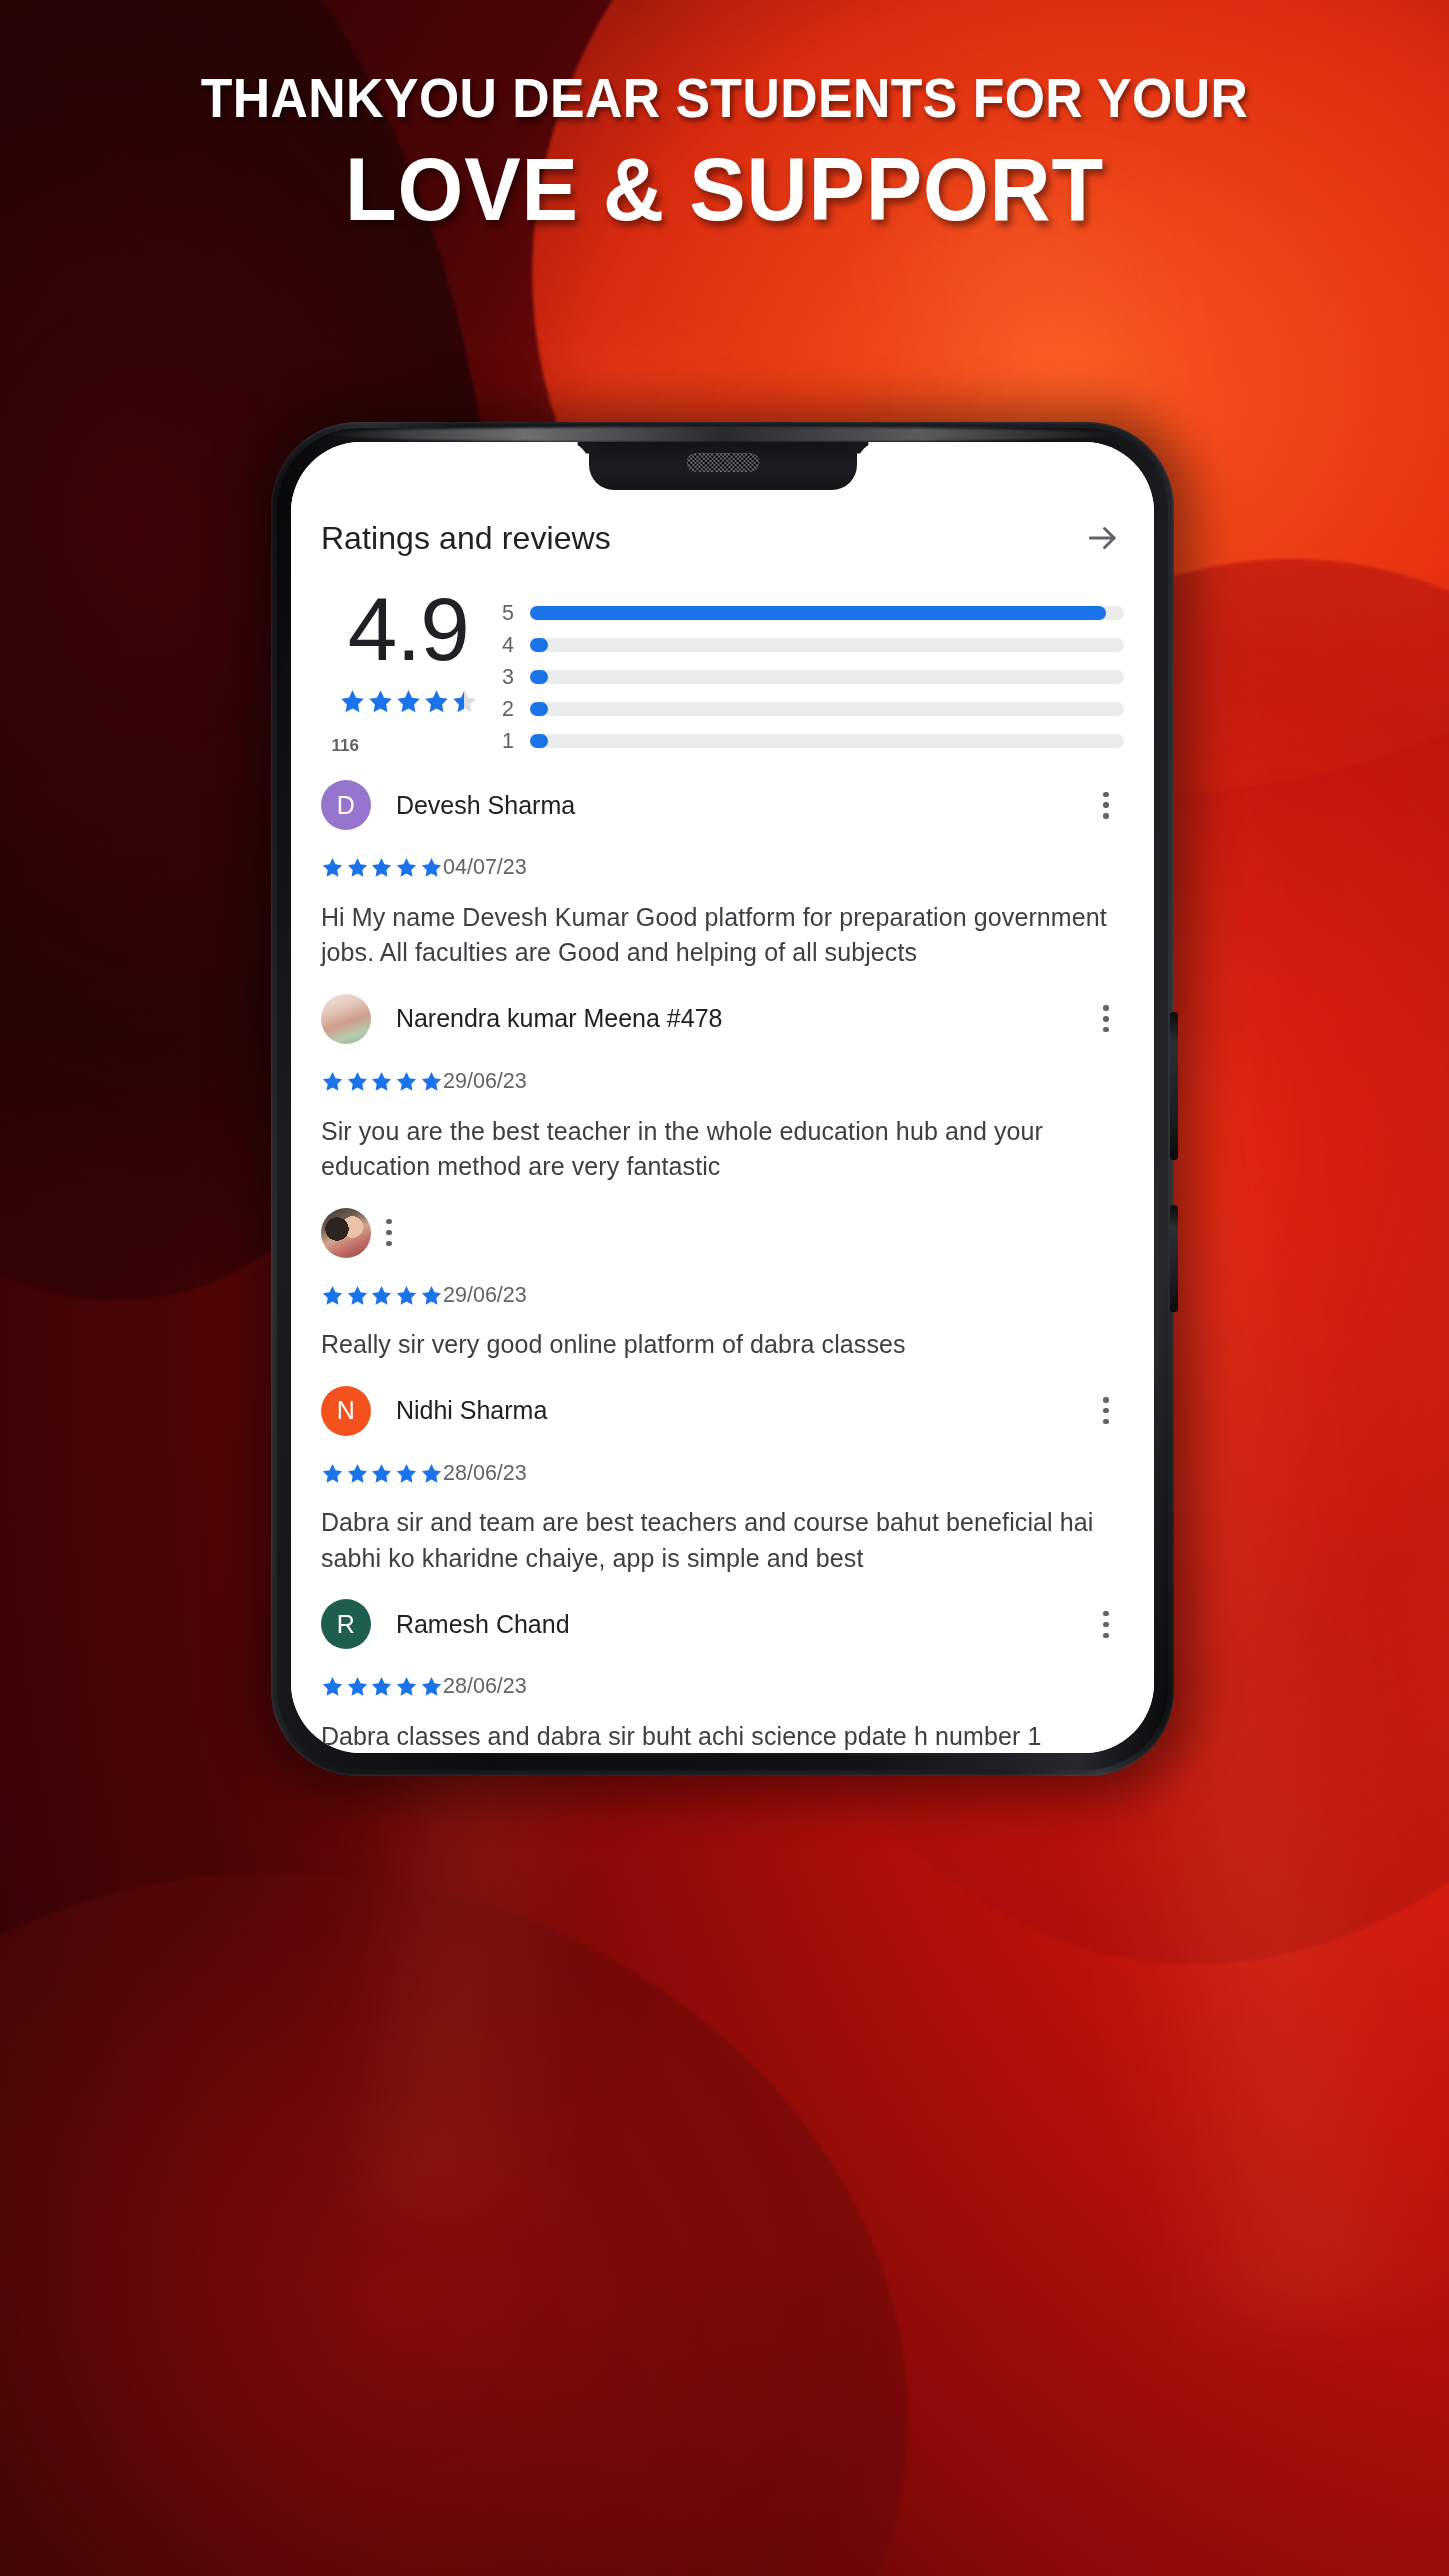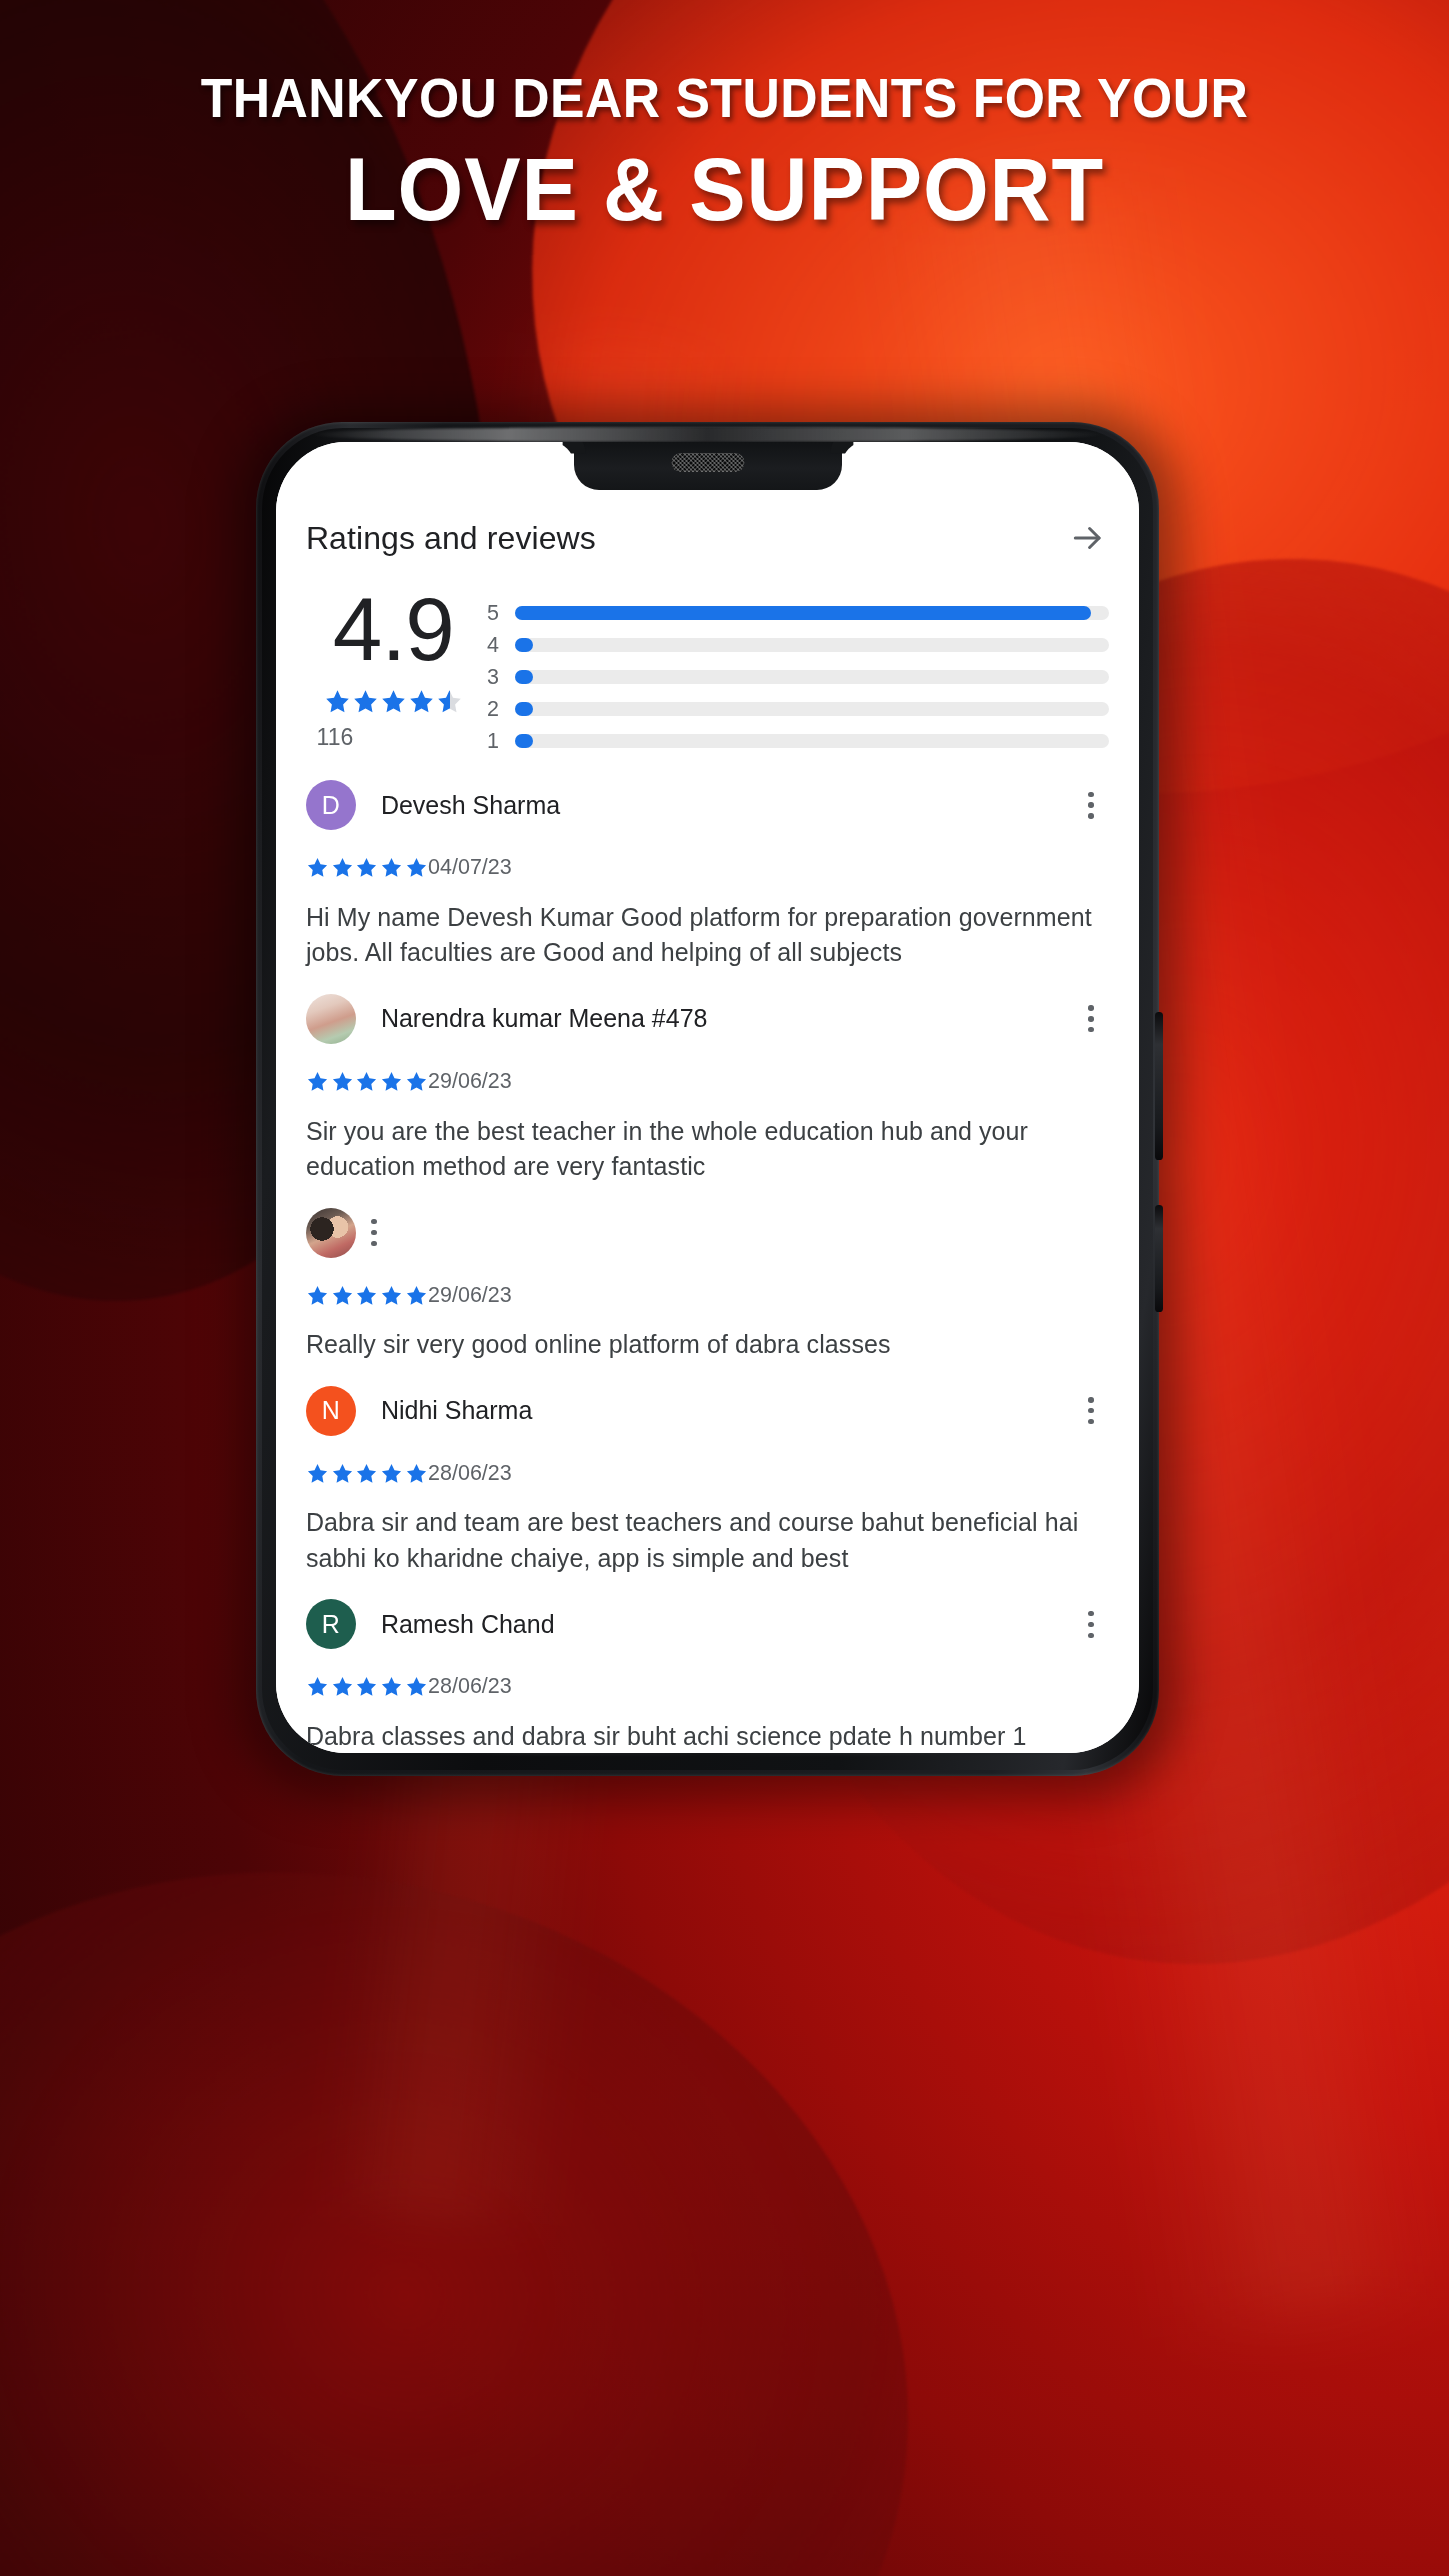--- a/index.html
+++ b/index.html
@@ -90,21 +90,21 @@
     line-height:1.08;
     margin-top:14.3px;
     transform:scaleX(.95);
     text-shadow:3.6px 5.4px 7.2px rgba(0,0,0,.45);
     white-space:nowrap;
   }
 
   
   #phone {
     position:absolute;
-    left:256px; top:422px;
+    left:271px; top:422px;
     width:903px; height:1354px;
     z-index:4;
   }
   .phone-shadow {
     position:absolute; inset:-14.3px -19.7px -23px -19.7px;
     border-radius:100px;
     background:rgba(0,0,0,.40);
     filter:blur(23px);
   }
   .phone-body {
@@ -204,21 +204,21 @@
     display:flex;
     padding:25px 7.2px 0 7.2px;
   }
   .score-col {
     width:175px;
     display:flex; flex-direction:column; align-items:center;
   }
   .score { font-size:89px; line-height:1.0; font-weight:400; color:#202124; letter-spacing:-0.9px; }
   .score-stars { margin-top:14.3px; display:flex; gap:0.9px; }
   .score-stars svg { display:block; }
-  .count { margin-top:9px; font-size:23px; color:#5f6368; align-self:flex-start; margin-left:10.7px; }
+  .count { margin-top:21px; font-size:17px; color:#5f6368; align-self:flex-start; margin-left:10.7px;font-weight:bold; }
 
   .bars { flex:1; padding-top:12.5px; }
   .bar-row { display:flex; align-items:center; height:32px; }
   .bar-label { width:34px; text-align:right; font-size:21.5px; color:#5f6368; padding-right:16px; }
   .bar-track {
     flex:1; height:14.3px;
     border-radius:7.2px;
     background:#ebebeb;
     position:relative;
   }

